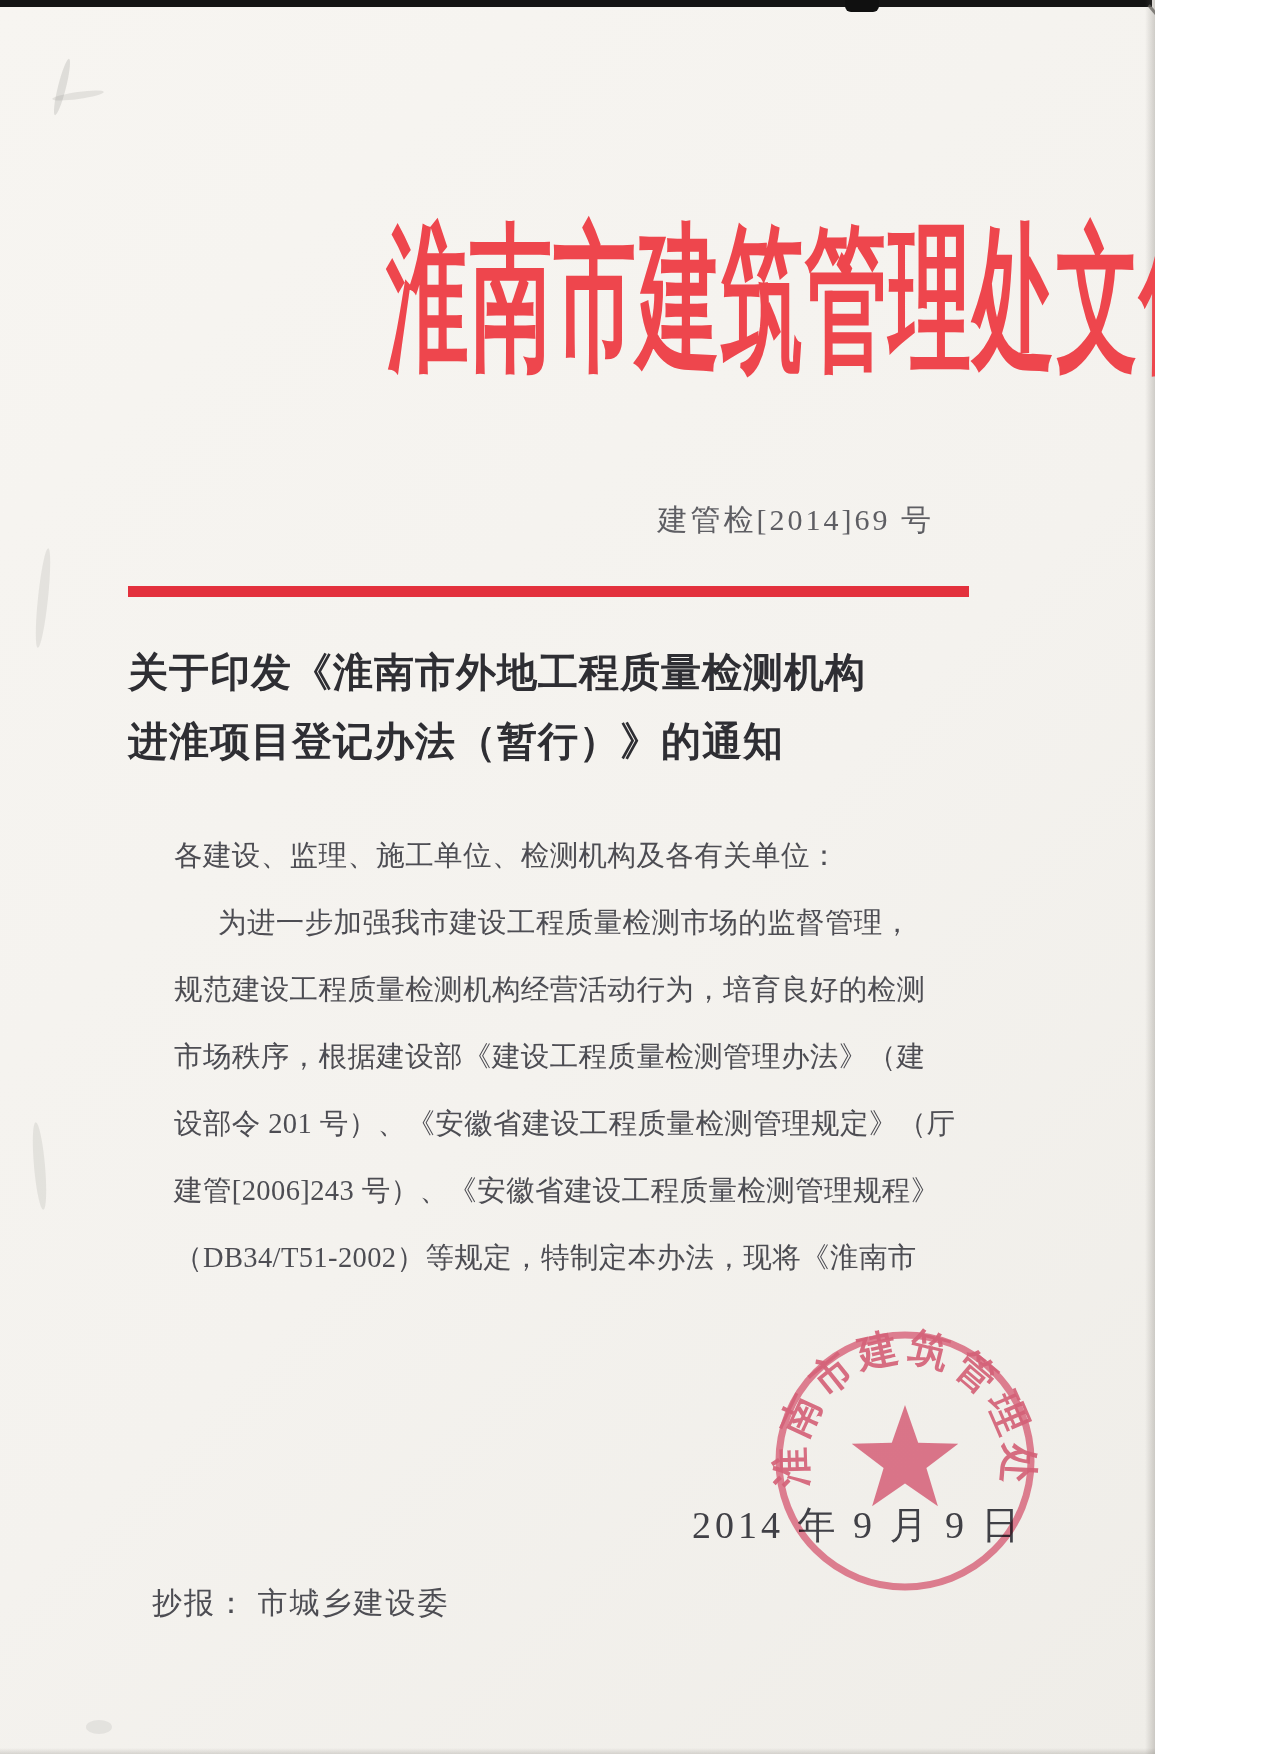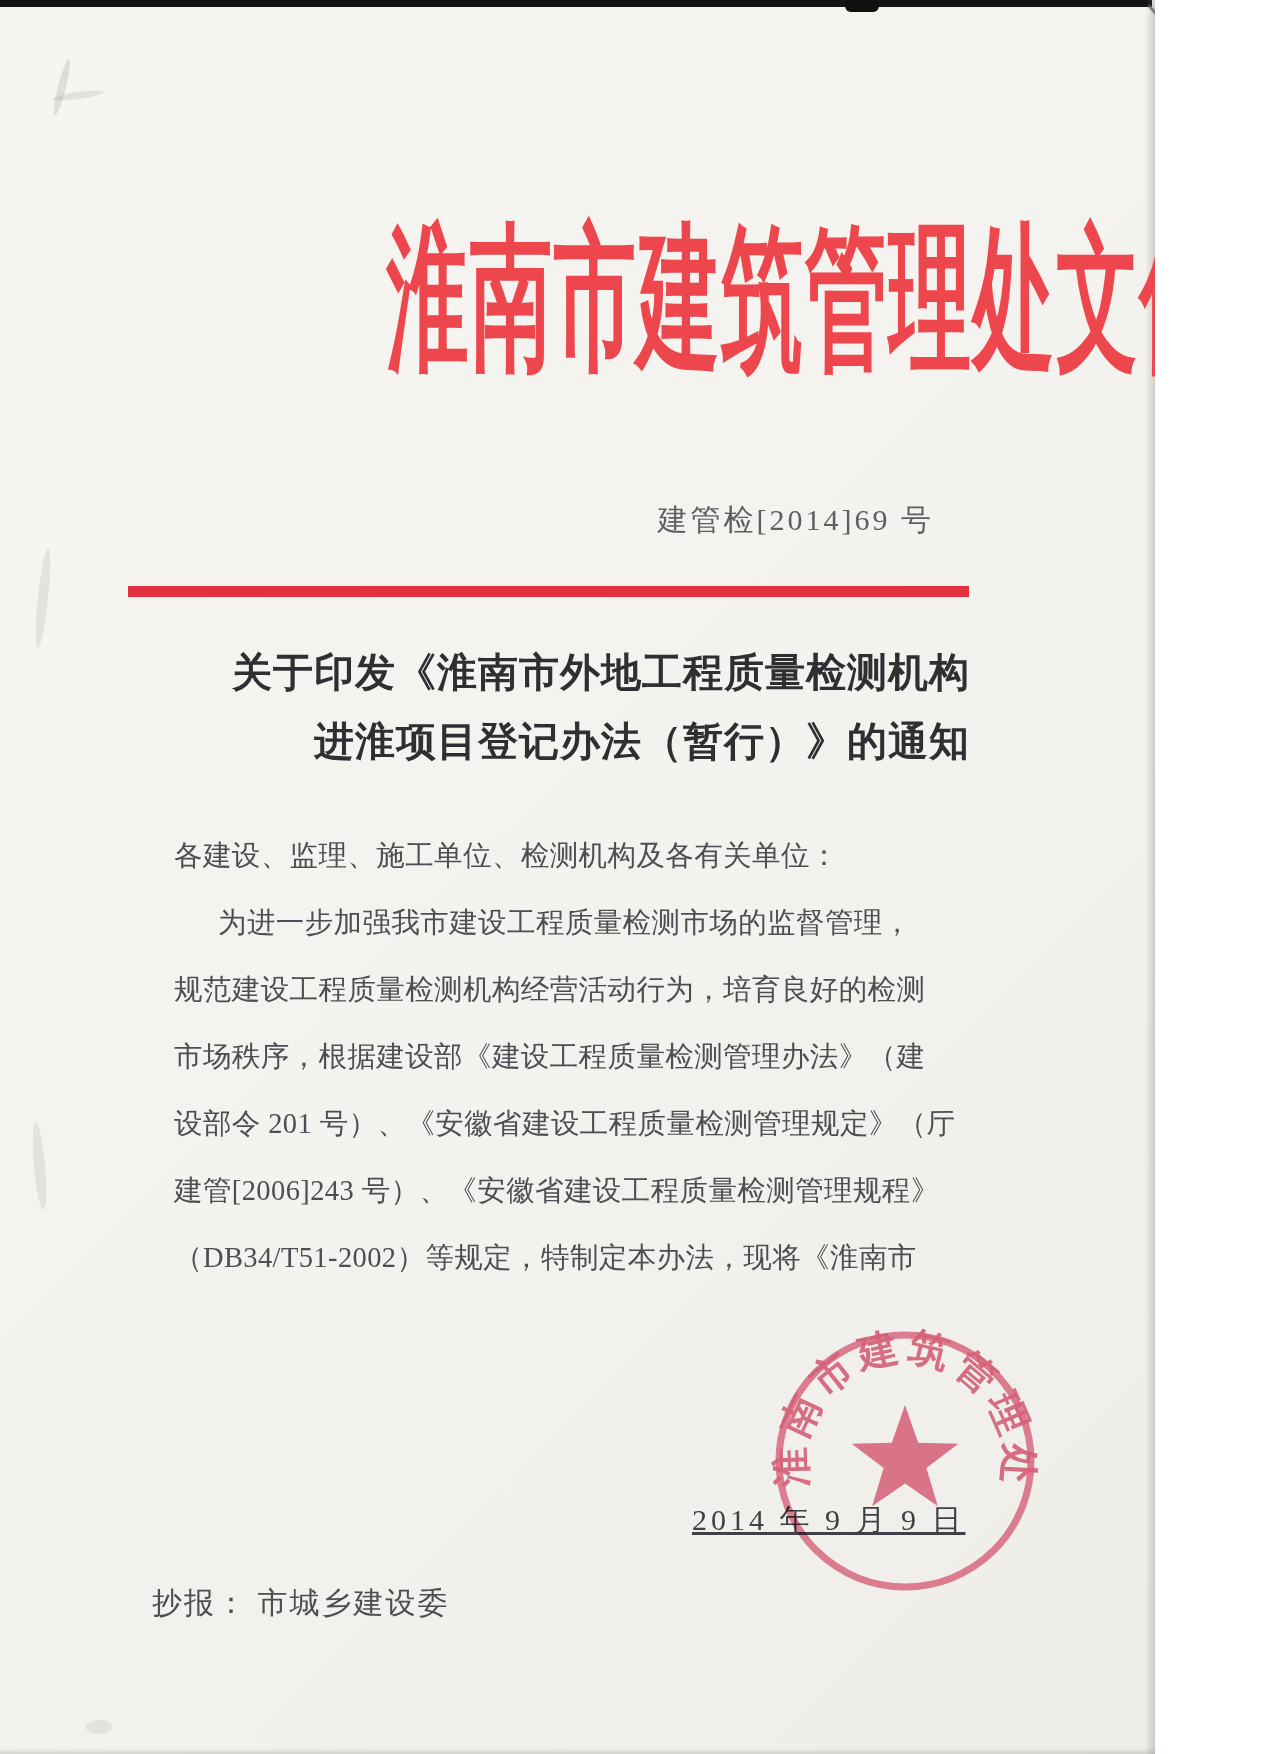--- a/index.html
+++ b/index.html
@@ -30,35 +30,35 @@
     display:inline-block;transform:scale(0.52,1);transform-origin:50% 50%;
     font-size:158px;font-weight:bold;color:#ee464d;letter-spacing:3px;
   }
   .doc-number{
     position:absolute;left:128px;top:500px;width:806px;text-align:right;
     font-size:30px;color:#5e5e63;letter-spacing:3px;
   }
   .red-rule{position:absolute;left:128px;top:586px;width:841px;height:11px;background:#e3313d;}
   
   .doc-title{
-    position:absolute;left:128px;top:638px;width:842px;text-align:right;
+    position:absolute;left:128px;top:638px;width:842px;text-align:left;
     font-size:40px;font-weight:bold;color:#2e2e33;line-height:69px;letter-spacing:1px;
   }
   
   .body-text{
     position:absolute;left:168px;top:822px;width:784px;
     font-size:28.5px;color:#4d4d53;letter-spacing:.4px;
   }
   .body-text .line{height:67px;line-height:67px;white-space:nowrap;margin-left:6px;}
   .body-text .line.indent{padding-left:44px;}
   
   .seal{position:absolute;left:762px;top:1318px;width:286px;height:286px;mix-blend-mode:multiply;opacity:.88;filter:blur(.3px);}
   .date-line{
-    position:absolute;left:692px;top:1500px;font-size:30px;color:#404046;
-    letter-spacing:4px;white-space:pre;text-decoration:underline;
+    position:absolute;left:692px;top:1500px;font-size:38px;color:#404046;
+    letter-spacing:4px;white-space:pre;
   }
   .cc-line{
     position:absolute;left:152px;top:1583px;font-size:30px;color:#4d4d53;
     letter-spacing:2px;white-space:pre;
   }
 </style>
 </head>
 <body>
 
 <div class="page">

